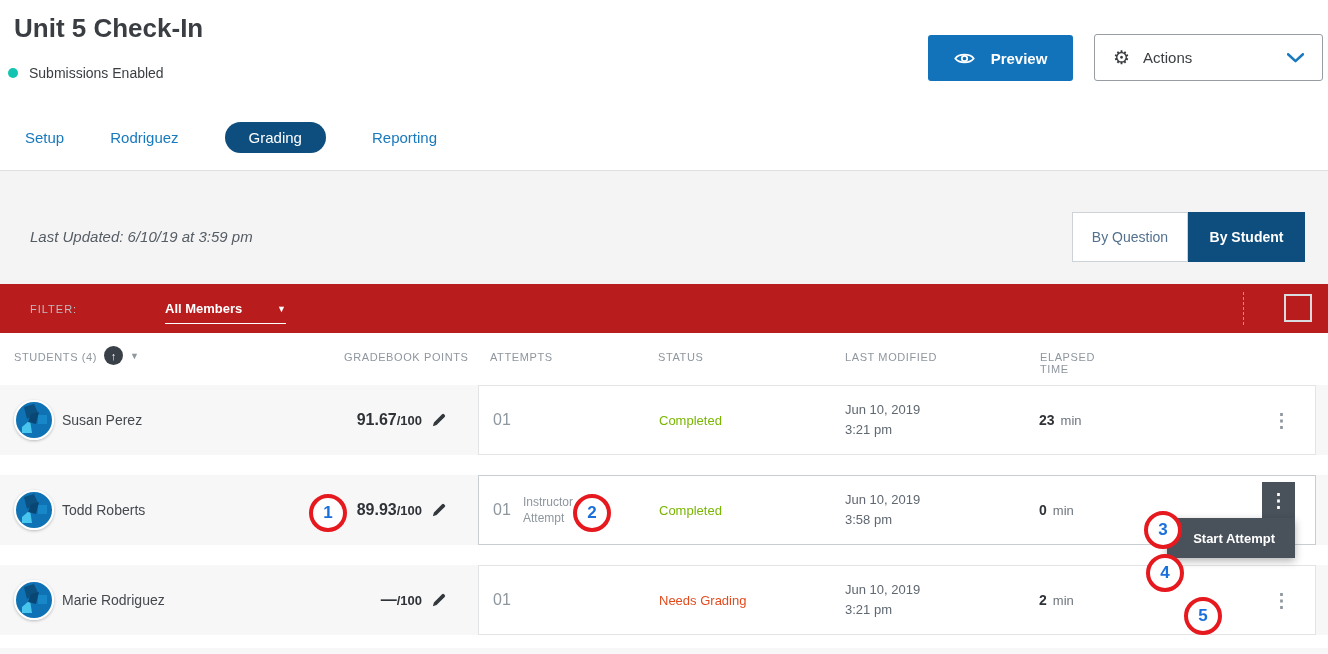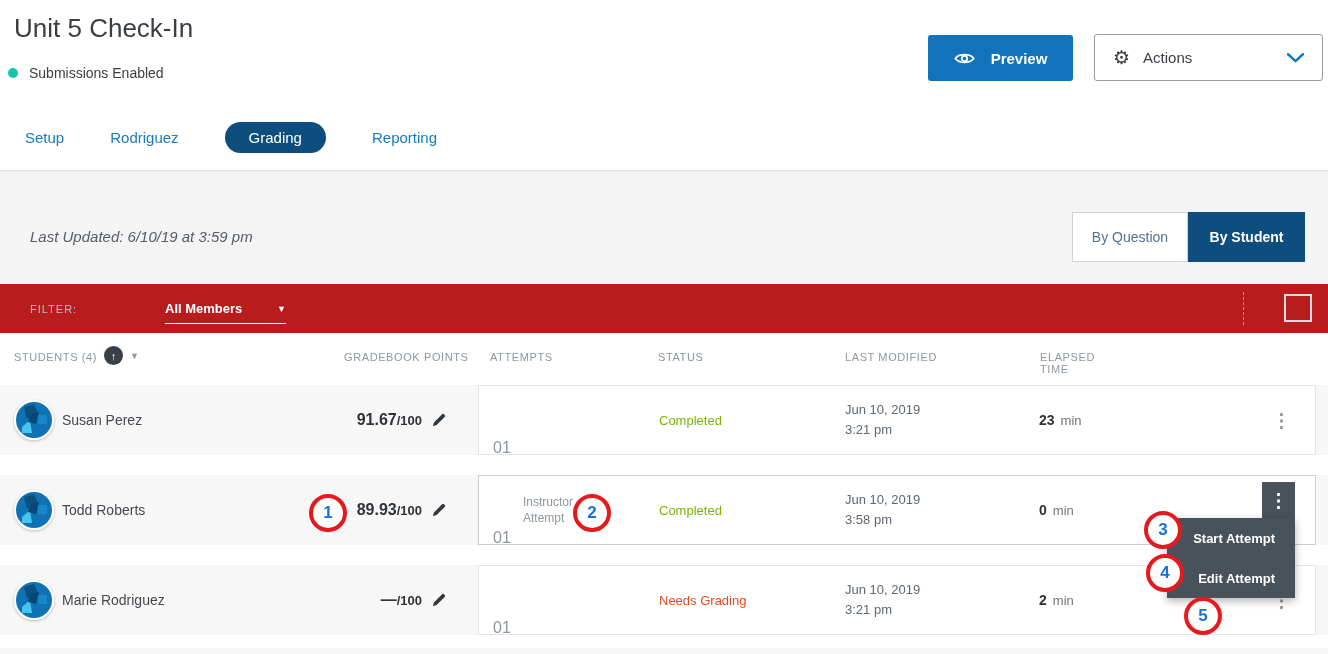--- a/index.html
+++ b/index.html
@@ -4,21 +4,21 @@
 <style>
   * { box-sizing: border-box; }
   html,body { margin:0; padding:0; }
   body {
     width:1328px; height:654px; position:relative; overflow:hidden;
     background:#fff; font-family:"Liberation Sans", sans-serif; color:#3A3E42;
   }
   .abs { position:absolute; }
 
   
-  .page-title { left:14px; top:-4px; font-size:26px; font-weight:400; color:#3A3E42; }
+  .page-title { left:14px; top:-4px; font-size:26px; font-weight:700; color:#3A3E42; }
   .status-line { left:8px; top:65px; display:flex; align-items:center; gap:11px; }
   .status-dot { width:10px; height:10px; border-radius:50%; background:#13C4B0; }
   .status-label { font-size:14px; color:#3A3E42; }
 
   .preview-btn { left:928px; top:35px; width:145px; height:46px; background:#1273BA;
     border-radius:3px; display:flex; align-items:center; justify-content:center; gap:16px;
     color:#fff; font-size:15px; font-weight:bold; cursor:pointer; }
   .actions-btn { left:1094px; top:34px; width:229px; height:47px; background:#fff;
     border:1px solid #979DA3; border-radius:3px; display:flex; align-items:center;
     padding:0 18px; gap:13px; cursor:pointer; }
@@ -66,21 +66,21 @@
   .points { position:absolute; right:882px; top:50%; transform:translateY(-50%);
     display:flex; align-items:center; gap:10px; }
   .points-text { display:flex; align-items:baseline; }
   .points-val { font-size:16px; font-weight:bold; color:#2F3337; }
   .points-denom { font-size:13px; font-weight:bold; color:#2F3337; }
   .pencil-btn { display:flex; cursor:pointer; }
 
   .att-card { position:absolute; left:478px; top:0; width:838px; height:100%;
     background:#fff; border:1px solid #E3E4E6; }
   .att-card.selected { border-color:#C9CED2; }
-  .att-no { position:absolute; left:14px; top:50%; transform:translateY(-50%); font-size:16px; color:#8E969E;margin-top:28px; }
+  .att-no { position:absolute; left:14px; top:50%; transform:translateY(-50%); font-size:16px; color:#8E969E; }
   .att-label { position:absolute; left:44px; top:50%; transform:translateY(-50%); width:64px;
     font-size:12px; line-height:1.35; color:#8E969E; }
   .att-status { position:absolute; left:180px; top:50%; transform:translateY(-50%); font-size:13px; }
   .att-modified { position:absolute; left:366px; top:50%; transform:translateY(-50%);
     font-size:13px; color:#5F6770; line-height:1.55; }
   .att-elapsed { position:absolute; left:560px; top:50%; transform:translateY(-50%);
     display:flex; align-items:baseline; gap:6px; }
   .elapsed-val { font-size:14px; font-weight:bold; color:#2F3337; }
   .elapsed-unit { font-size:13px; color:#6E757D; }
   .kebab { position:absolute; right:24px; top:50%; transform:translateY(-50%);
@@ -282,20 +282,19 @@
   </div>
 </div>
 
 <div class="abs row4-strip"></div>
 
 <div class="abs kebab-open">
   <span>⋮</span>
 </div>
 <div class="abs ctx-menu">
   <div class="ctx-item">Start Attempt</div>
-  <div class="ctx-item">Edit Attempt</div>
 </div>
 
 <div class="annot" style="left:309px; top:494px;">1</div>
 <div class="annot" style="left:573px; top:494px;">2</div>
 <div class="annot" style="left:1144px; top:511px;">3</div>
 <div class="annot" style="left:1146px; top:554px;">4</div>
 <div class="annot" style="left:1184px; top:597px;">5</div>
 
 </body></html>

